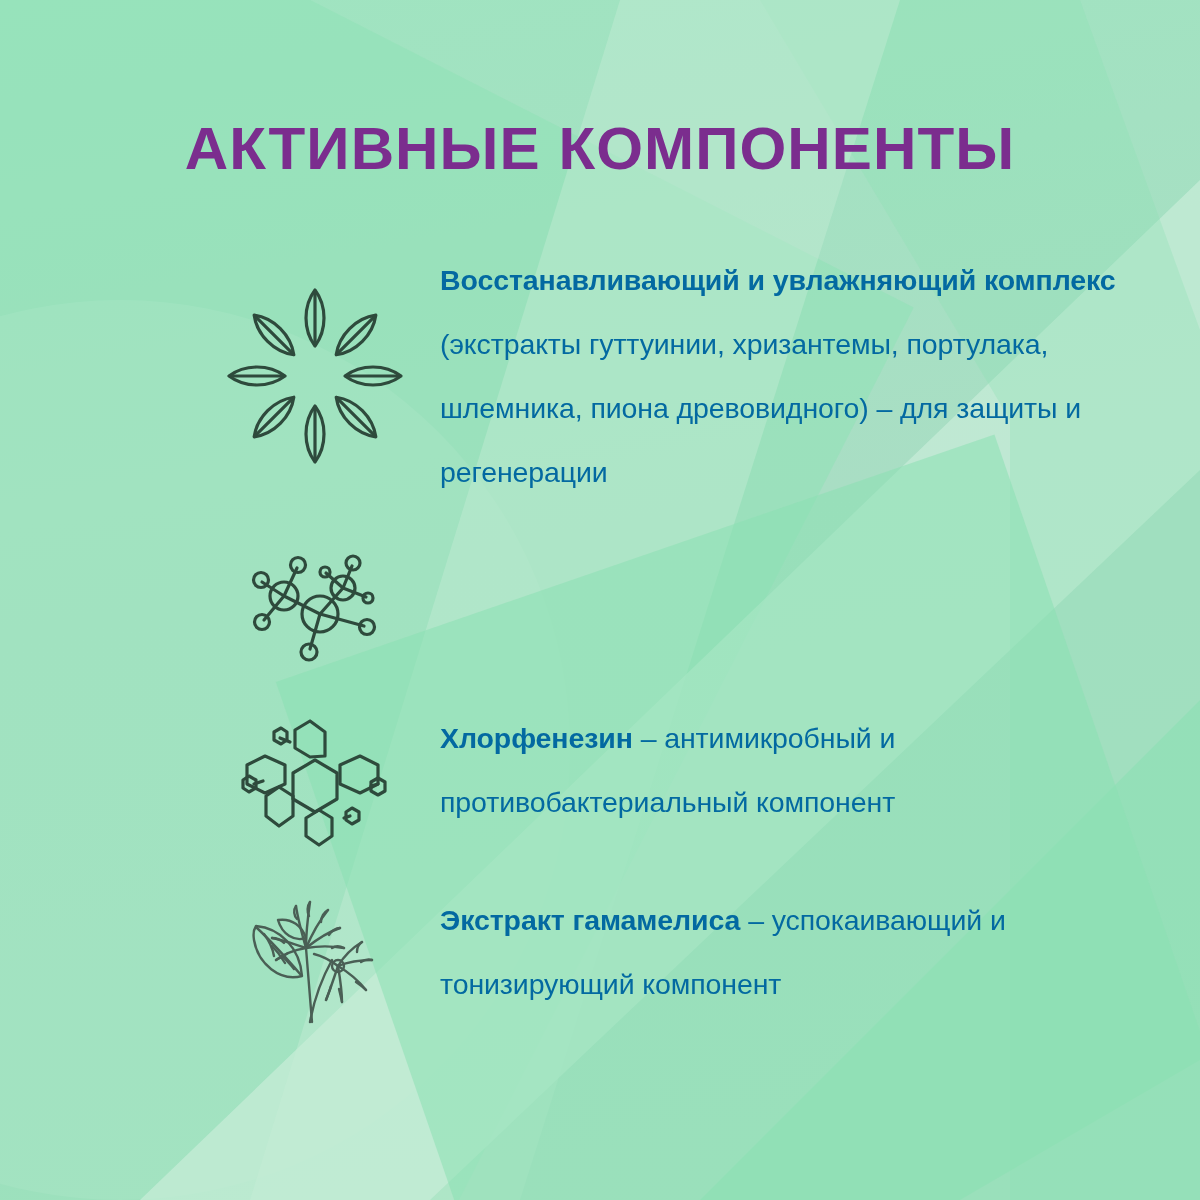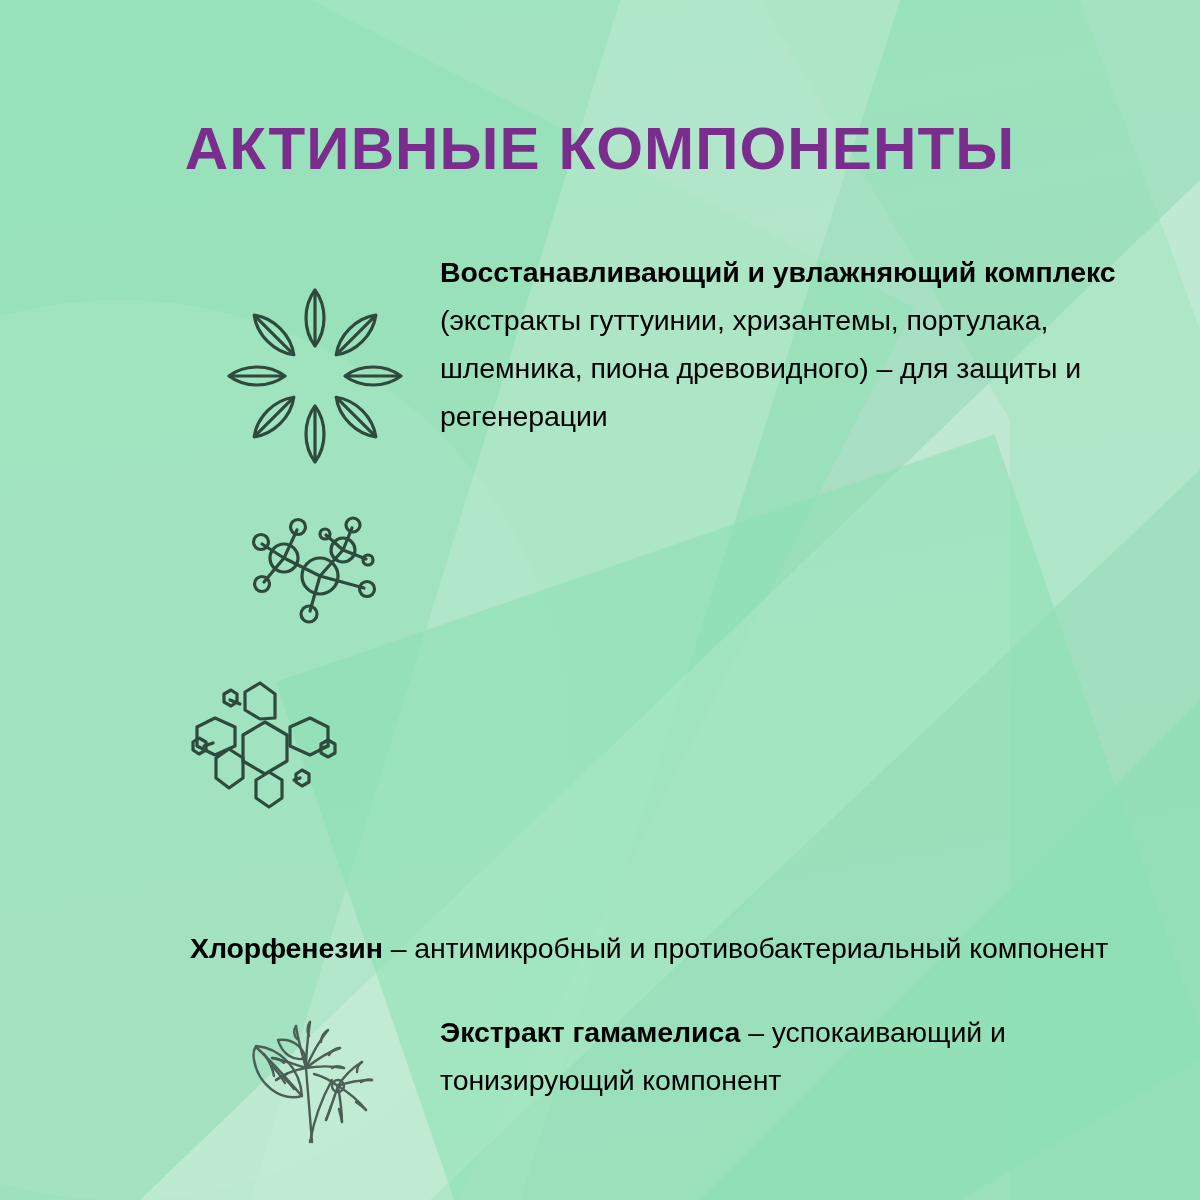--- a/index.html
+++ b/index.html
@@ -115,37 +115,37 @@
     flex: 0 0 250px;
     display: flex;
     justify-content: center;
   }
   .item-icon svg {
     display: block;
   }
 
   .item-text {
     flex: 1 1 auto;
-    color: #000000;
+    color: #0369a1;
     font-size: 28.5px;
-    line-height: 48px;
+    line-height: 64px;
     letter-spacing: -0.1px;
   }
   .item-text .lead {
     font-weight: bold;
   }
 
   
   .item-1 { margin-bottom: 38px; }
   .item-1 .item-icon { padding-top: 38px; }
 
   .item-2 { margin-bottom: 38px; }
   .item-2 .item-icon { padding-top: 6px; }
 
-  .item-3 { margin-bottom: 36px; flex-direction: column; }
+  .item-3 { margin-bottom: 36px; }
   .item-3 .item-icon { padding-top: 6px; }
 
   .item-4 .item-icon { padding-top: 2px; }
 </style>
 </head>
 <body>
 
 <div id="slide">
 
   <div class="bg-layer bg-wash"></div>

